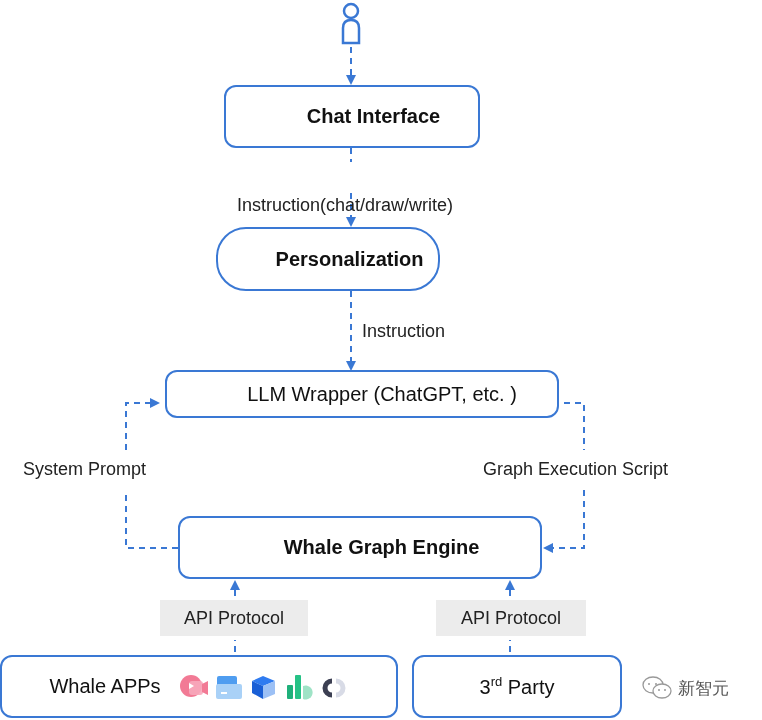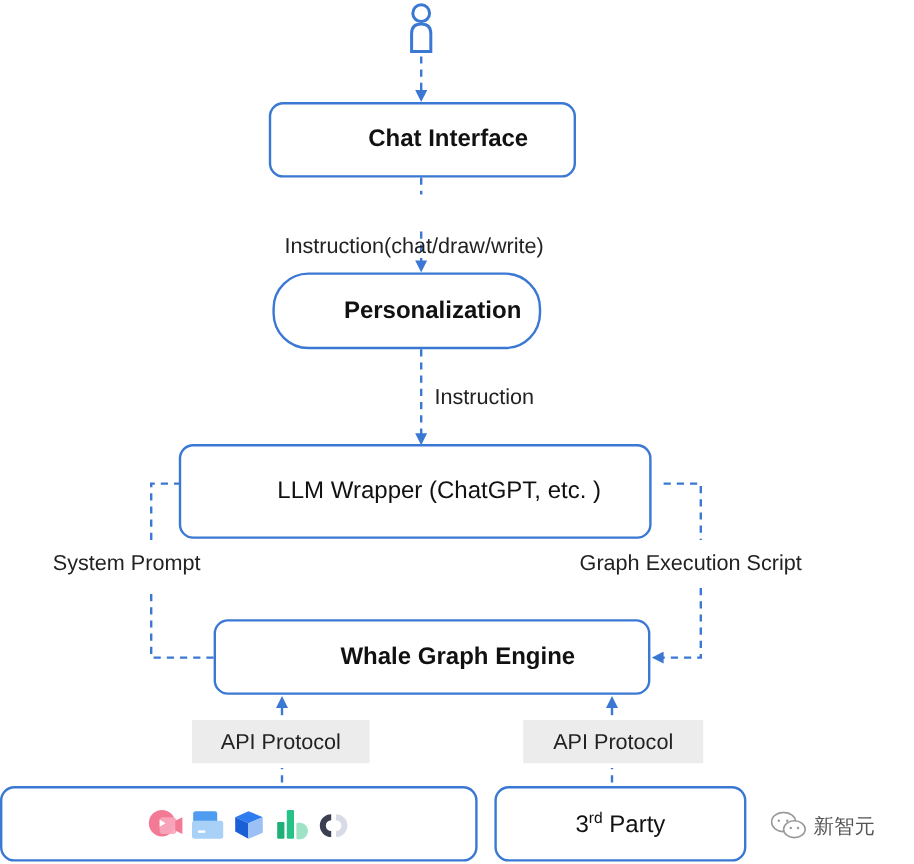--- a/index.html
+++ b/index.html
@@ -52,44 +52,45 @@
     <circle cx="351" cy="11" r="7"></circle>
     <path d="M343,43 L343,28 Q343,20 351,20 Q359,20 359,28 L359,43 Z"></path>
   </g>
 </svg>
 
 <div class="box bold" style="left:224px;top:85px;width:256px;height:63px;">
   <span>Chat Interface</span>
 </div>
 <div class="lbl" style="left:237px;top:167px;margin-top:28px;">Instruction(chat/draw/write)</div>
 
-<div class="box bold" style="left:227px;top:227px;width:224px;height:64px;border-radius:30px;">
+<div class="box bold" style="left:216px;top:227px;width:224px;height:64px;border-radius:30px;">
   <span>Personalization</span>
 </div>
 <div class="lbl" style="left:362px;top:321px;">Instruction</div>
 
-<div class="box" style="left:149px;top:370px;width:394px;height:79px;padding-left:40px;">
+<div class="box" style="left:165px;top:370px;width:394px;height:48px;padding-left:40px;">
   <span>LLM Wrapper (ChatGPT, etc. )</span>
 </div>
 
-<div class="lbl" style="left:44px;top:459px;text-align:right;">System Prompt</div>
+<div class="lbl" style="left:23px;top:459px;text-align:right;">System Prompt</div>
 <div class="lbl" style="left:483px;top:459px;">Graph Execution Script</div>
 
 <div class="box bold" style="left:178px;top:516px;width:364px;height:63px;text-align:right;">
   <span>Whale Graph Engine</span>
 </div>
 
 <div class="api" style="left:160px;top:600px;width:148px;height:36px;">
   <span>API Protocol</span>
 </div>
 <div class="api" style="left:436px;top:600px;width:150px;height:36px;">
   <span>API Protocol</span>
 </div>
 
 <div class="box" style="left:0px;top:655px;width:398px;height:63px;">
+  <span>Whale APPs</span>
   <span class="apps">
     <svg class="app-ic" viewBox="0 0 30 30">
       <circle cx="12" cy="14" r="11" fill="#f27a95"></circle>
       <rect x="10" y="9" width="14" height="14" rx="3" fill="#f7a8bb" opacity="0.9"></rect>
       <path d="M23,12 L29,9 L29,23 L23,20 Z" fill="#f27a95"></path>
       <path d="M10,11 L15,14 L10,17 Z" fill="#fff"></path>
     </svg>
     <svg class="app-ic" viewBox="0 0 30 30">
       <rect x="3" y="4" width="20" height="14" rx="2" fill="#4f9df0"></rect>
       <rect x="2" y="12" width="26" height="15" rx="2" fill="#a9d1f7"></rect>

